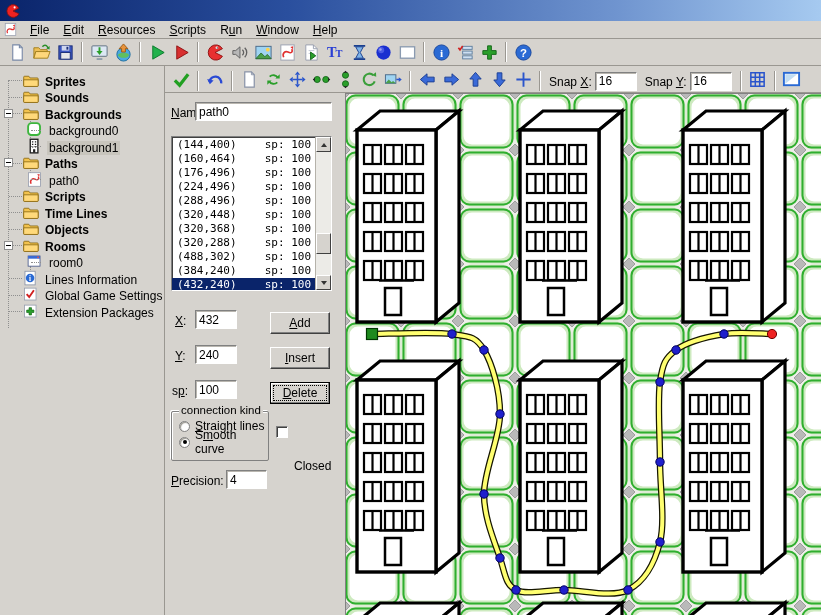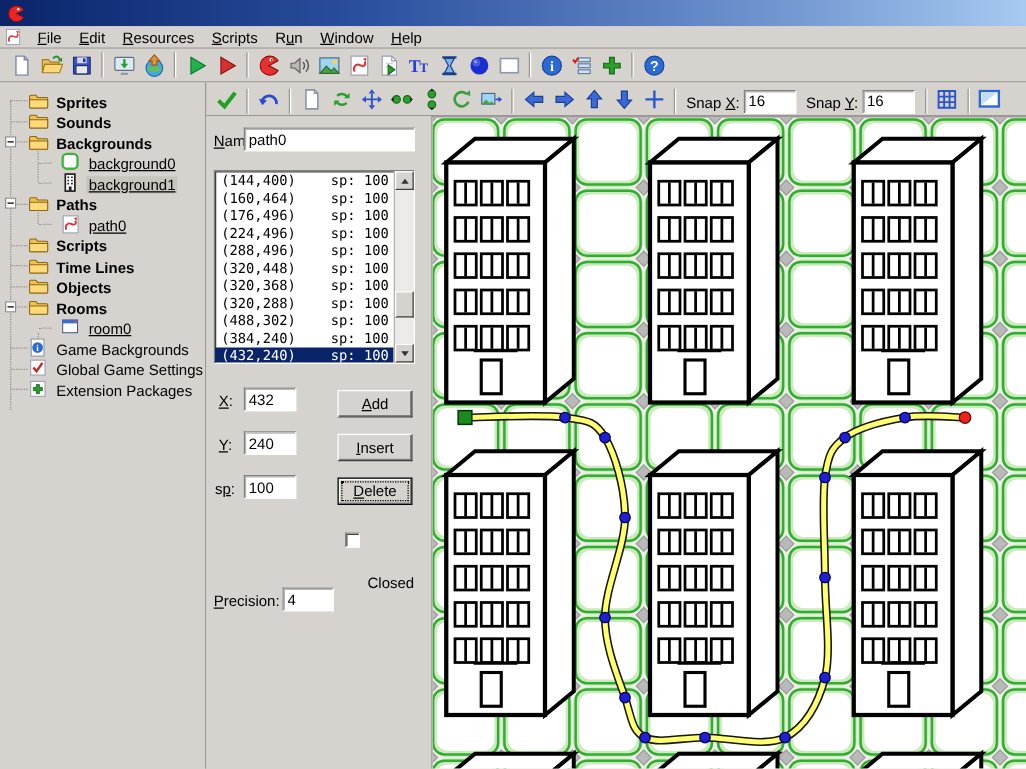--- a/index.html
+++ b/index.html
@@ -25,21 +25,21 @@
   .snapfield .lbl u { text-decoration:underline; }
   .snapbox { width:42px; height:19px; background:#fff; border:1px solid; border-color:#808080 #fff #fff #808080;
     box-shadow:inset 1px 1px 0 #b9b6af; padding:1px 3px; font-size:12px; }
 
   
   .workspace { display:flex; height:549px; }
   .tree-panel { width:166px; position:relative; border-right:1px solid #9a9791; padding-top:6px; background:#d6d3ce; overflow:hidden; }
   .trow { height:16.5px; display:flex; align-items:flex-end; gap:4px; position:relative; }
   .trow .ticon { width:17px; height:17px; display:inline-flex; flex:0 0 auto; }
   .trow.d0 { padding-left:22px; }
-  .trow.d1 { padding-left:48px;text-decoration:underline; }
+  .trow.d1 { padding-left:26px; }
   .trow.bold .tlabel { font-weight:bold; }
   .tlabel { white-space:nowrap; padding:0 2px; }
   .tlabel.sel { background:#c8c5bd; }
   .hstub { position:absolute; border-top:1px dotted #8f8f8f; height:0; }
   .vline { position:absolute; border-left:1px dotted #8f8f8f; width:0; }
   .pmbox { position:absolute; width:9px; height:9px; background:#fff; border:1px solid #8f8f8f; left:4px; }
   .pmbox::after { content:""; position:absolute; left:1px; right:1px; top:3px; border-top:1px solid #000; }
 
   .child { flex:1; display:flex; flex-direction:column; }
   .child-toolbar { height:28px; display:flex; align-items:flex-end; padding:1px 4px; border-bottom:1px solid #9a9791; background:#d6d3ce; }
@@ -426,21 +426,21 @@
       </div>
       <div class="trow d0">
         <span class="hstub" style="top: 8px; left: 9px; width: 13px;"></span>
         <span class="ticon" style="width: 17px; height: 17px; display: inline-flex;">
           <svg class="icon-svg" viewBox="0 0 20 20" xmlns="http://www.w3.org/2000/svg">
             <rect x="3.5" y="1.5" width="12" height="16" fill="#fff" stroke="#8a94a8"></rect>
             <circle cx="9.5" cy="9.5" r="5" fill="#2a6ad4"></circle>
             <text x="9.5" y="12.8" text-anchor="middle" font-family="Liberation Serif,serif" font-size="8.5" font-weight="bold" fill="#fff">i</text>
           </svg>
         </span>
-        <span class="tlabel">Game Backgrounds</span>
+        <span class="tlabel">Lines Information</span>
       </div>
       <div class="trow d0">
         <span class="hstub" style="top: 8px; left: 9px; width: 13px;"></span>
         <span class="ticon" style="width: 17px; height: 17px; display: inline-flex;">
           <svg class="icon-svg" viewBox="0 0 20 20" xmlns="http://www.w3.org/2000/svg">
             <rect x="3" y="2.5" width="13.5" height="14" fill="#fff" stroke="#9aa0b0"></rect>
             <path d="M5.5 9.5l3 3.5L14 5" fill="none" stroke="#d02020" stroke-width="2.2"></path>
           </svg>
         </span>
         <span class="tlabel">Global Game Settings</span>
@@ -634,20 +634,31 @@
         <div class="btn" style="top:219px;"><u>A</u>dd</div>
 
         <label class="flabel" style="left:10px; top:256px;"><u>Y</u>:</label>
         <input class="tinput" style="left: 30px; top: 252px; width: 42px;" value="240">
         <div class="btn" style="top:254px;"><u>I</u>nsert</div>
 
         <label class="flabel" style="left:7px; top:291px;">s<u>p</u>:</label>
         <input class="tinput" style="left: 30px; top: 287px; width: 42px;" value="100">
         <div class="btn focused" style="top:289px;"><u>D</u>elete</div>
 
+        <div class="gb">
+          <span class="legend">connection kind</span>
+          <div class="optrow">
+            <span class="radio" id="radio-straight"></span>
+            <span><u>S</u>traight lines</span>
+          </div>
+          <div class="optrow">
+            <span class="radio on" id="radio-smooth"></span>
+            <span>S<u>m</u>ooth curve</span>
+          </div>
+        </div>
 
         <span class="checkbox" style="left:111px; top:333px;" id="closedbox"></span>
         <label class="flabel" style="left:129px; top:332px;margin-top:34px;">Closed</label>
 
         <label class="flabel" style="left:6px; top:381px;"><u>P</u>recision:</label>
         <input class="tinput" style="left: 61px; top: 377px; width: 41px;" value="4">
       </div>
 
       <div class="canvas-wrap">
         <svg class="cnv" id="cnv" width="475" height="521" viewBox="0 0 475 521" xmlns="http://www.w3.org/2000/svg">

